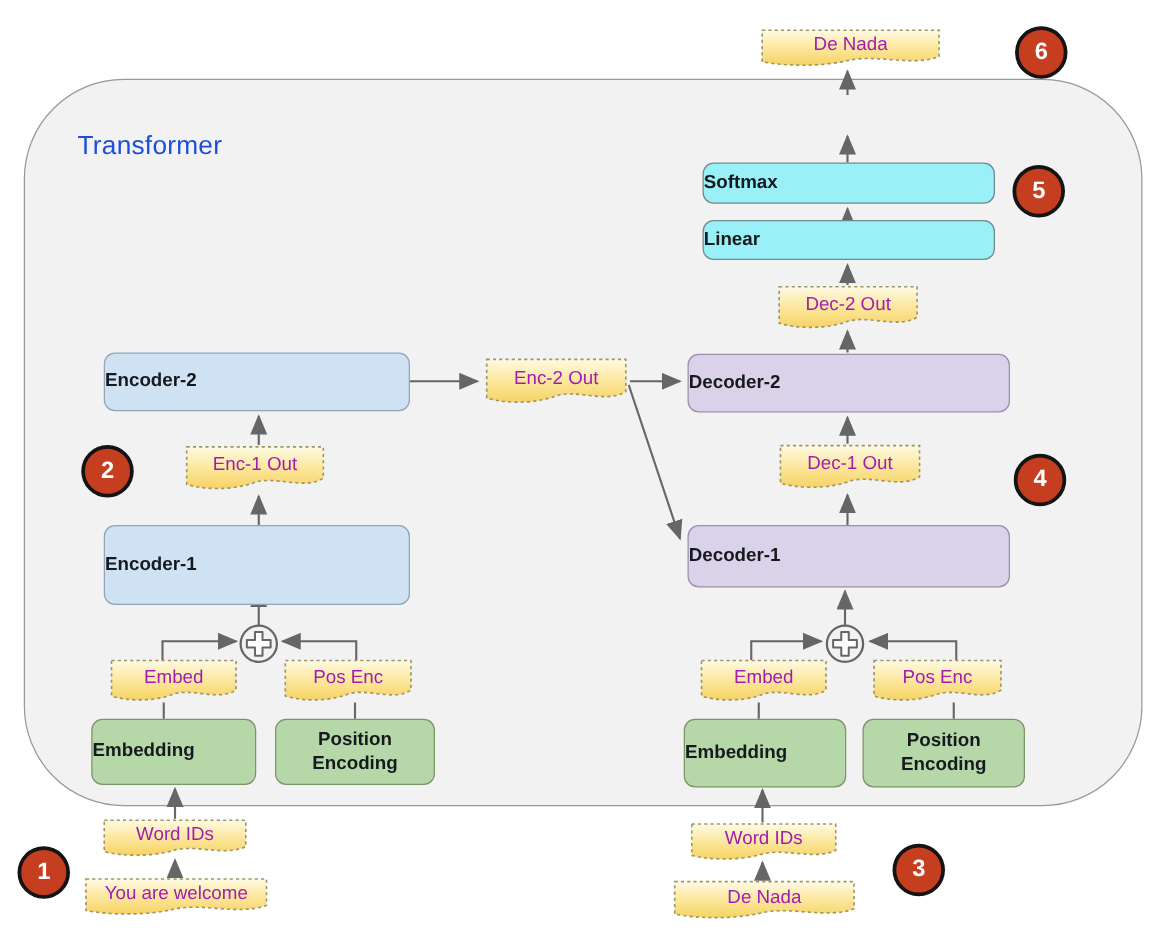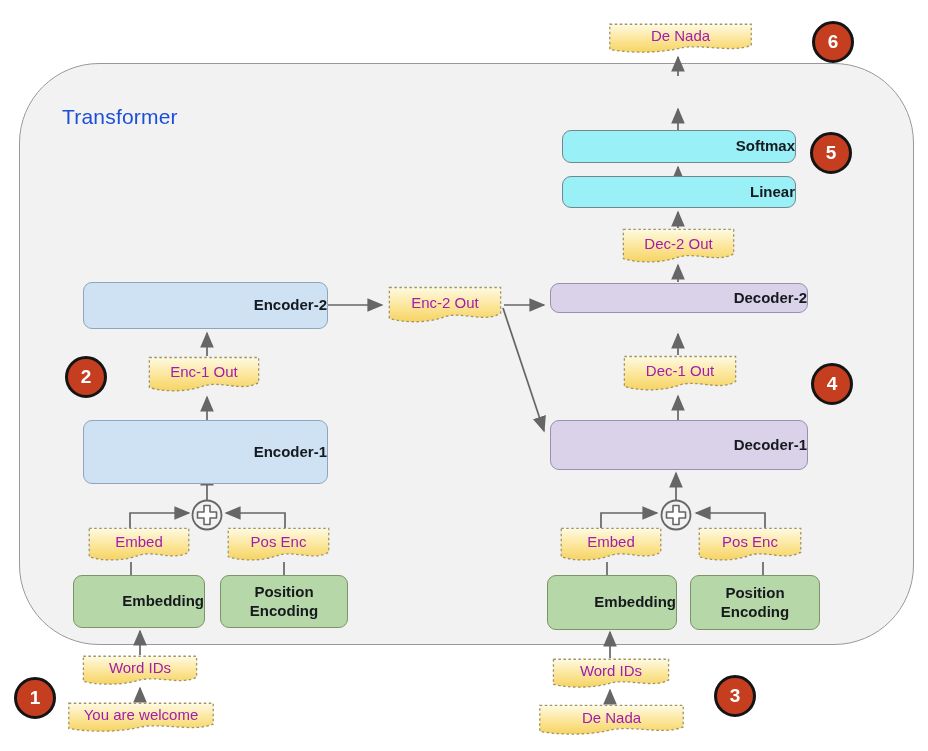--- a/index.html
+++ b/index.html
@@ -13,21 +13,21 @@
     border-radius:80px;
   }
   .diagram-title {
     position:absolute; left:62px; top:105px; font-size:21px; color:#1d4ed8;
     letter-spacing:0.2px;
   }
   .wires { position:absolute; left:0; top:0; width:928px; height:751px; }
 
   .box {
     position:absolute; box-sizing:border-box; border:1.6px solid #888888;
-    border-radius:9px; display:flex; align-items:center; justify-content:flex-end;
+    border-radius:9px; display:flex; align-items:center; justify-content:flex-start;
     font-weight:bold; font-size:15px; color:#16191d; text-align:center; line-height:1.22;
   }
   .box.blue   { background:#cfe2f3; border-color:#8fa5bb; }
   .box.purple { background:#d9d2e9; border-color:#9a90ad; }
   .box.green  { background:#b6d7a8; border-color:#7d9468; }
   .box.cyan   { background:#99f0f7; border-color:#74888c; }
 
   .tag { position:absolute; }
   .tag .shape { position:absolute; left:0; top:0; width:100%; height:100%; overflow:visible; }
   .tag .tag-label {
@@ -105,21 +105,21 @@
       <path d="M-3,-9.5 h6 v6.5 h6.5 v6 h-6.5 v6.5 h-6 v-6.5 h-6.5 v-6 h6.5 z" fill="#fdfdfd" stroke="#666666" stroke-width="1.6" stroke-linejoin="round"></path>
     </g>
   </svg>
 
   <div class="box blue" style="left:83px;top:282px;width:245px;height:47px">
     <span>Encoder-2</span>
   </div>
   <div class="box blue" style="left:83px;top:420px;width:245px;height:64px">
     <span>Encoder-1</span>
   </div>
-  <div class="box purple" style="left:550px;top:283px;width:258px;height:30px">
+  <div class="box purple" style="left:550px;top:283px;width:258px;height:47px">
     <span>Decoder-2</span>
   </div>
   <div class="box purple" style="left:550px;top:420px;width:258px;height:50px">
     <span>Decoder-1</span>
   </div>
   <div class="box cyan" style="left:562px;top:130px;width:234px;height:33px">
     <span>Softmax</span>
   </div>
   <div class="box cyan" style="left:562px;top:176px;width:234px;height:32px">
     <span>Linear</span>

